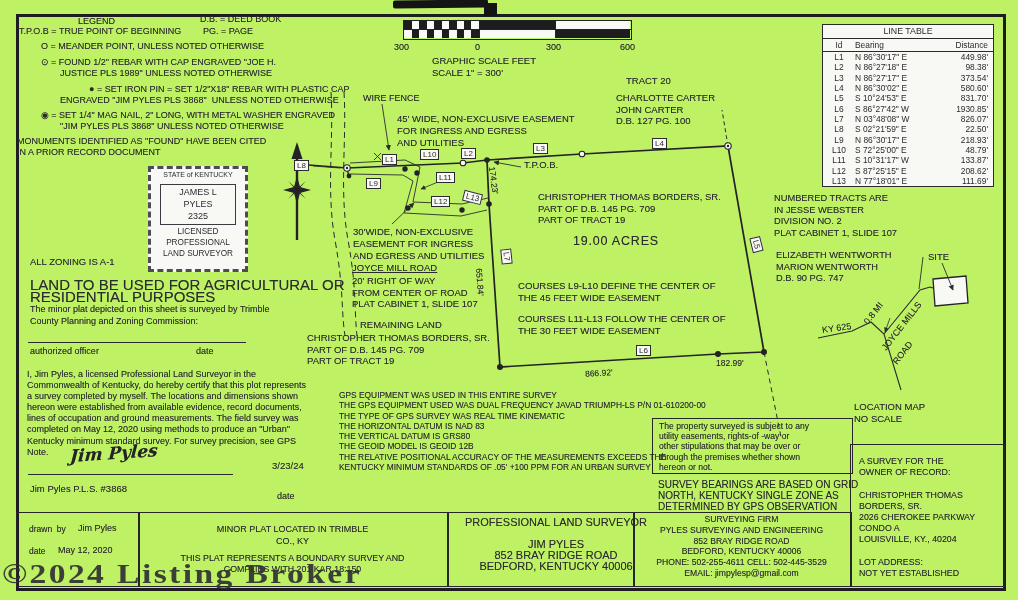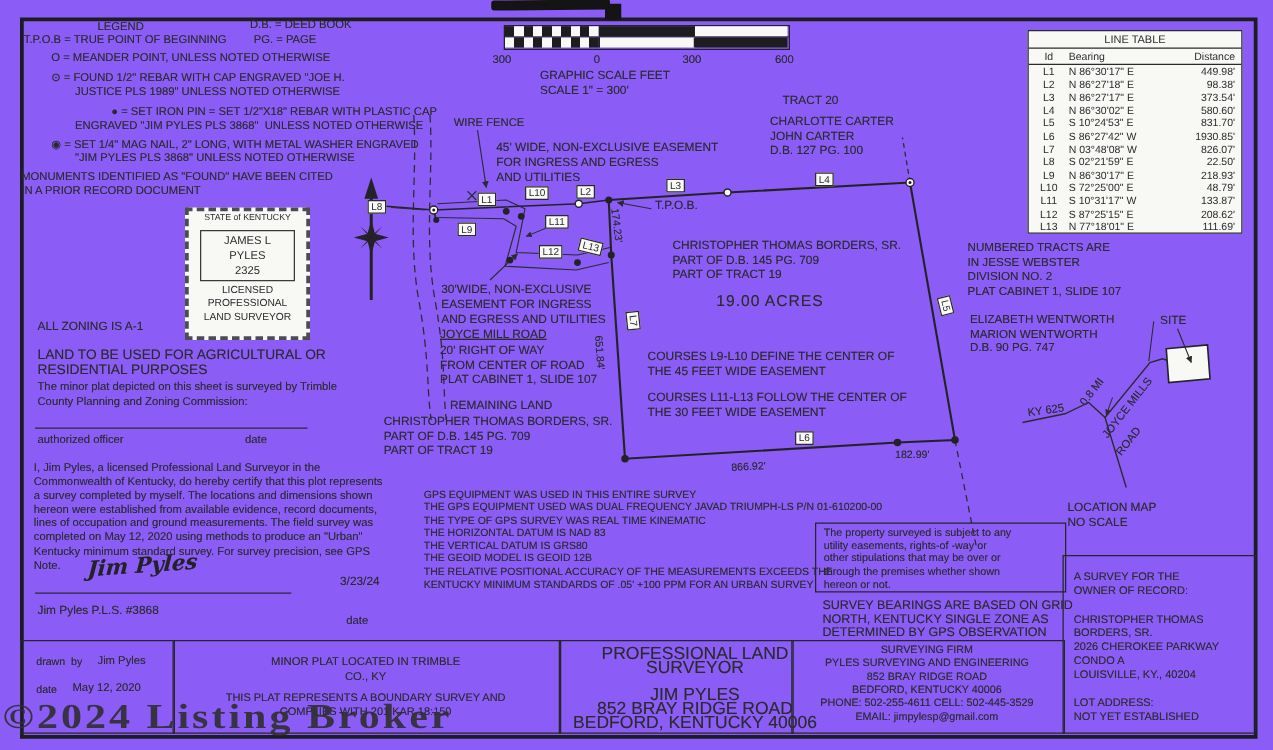--- a/index.html
+++ b/index.html
@@ -1,17 +1,17 @@
 <!DOCTYPE html>
 <html><head>
 <meta charset="utf-8">
 <style>
   html,body{margin:0;padding:0;}
   body{width:1018px;height:600px;overflow:hidden;background:#f3f2ef;font-family:"Liberation Sans",sans-serif;}
-  #sheet{position:absolute;inset:0;background:#8b5cf6;color:#2b2b2f;}
+  #sheet{position:absolute;inset:0;background:#bef264;color:#2b2b2f;}
   #border{position:absolute;left:16px;top:14px;width:984px;height:571px;border:3px solid #1d1d21;}
   .t{position:absolute;white-space:pre;font-size:9px;line-height:10.5px;color:#2b2b2f;text-shadow:0 0 .4px rgba(43,43,47,.45);}
   .lines{white-space:pre-line;}
   .c{text-align:center;}
   .llab{position:absolute;border:1px solid #2b2b2f;font-size:8px;line-height:9px;padding:0 2px;background:#f8f8f5;color:#2b2b2f;z-index:4;}
   .box{position:absolute;border:1.2px solid #26262a;}
   svg{position:absolute;left:0;top:0;z-index:2;}
   .txt{z-index:3;}
   #ltable{position:absolute;left:822px;top:24px;width:170px;border:1.2px solid #2a2a2e;background:#f8f8f5;z-index:3;}
   #ltable .ltitle{text-align:center;font-size:8.8px;line-height:13px;border-bottom:1px solid #2a2a2e;}
@@ -231,21 +231,21 @@
     <div class="state">STATE of KENTUCKY</div>
     <div class="inner lines">JAMES L
 PYLES
 2325</div>
     <div class="lic lines">LICENSED
 PROFESSIONAL
 LAND SURVEYOR</div>
   </div>
 
   <div class="t txt" style="left:30px;top:257px;font-size:9.5px;">ALL ZONING IS A-1</div>
-  <div class="t txt lines" style="left:30px;top:279px;font-size:11px;line-height:11.5px;">LAND TO BE USED FOR AGRICULTURAL OR
+  <div class="t txt lines" style="left:30px;top:279px;font-size:15px;line-height:11.5px;">LAND TO BE USED FOR AGRICULTURAL OR
 RESIDENTIAL PURPOSES</div>
   <div class="t txt lines" style="left:30px;top:304px;line-height:11.5px;">The minor plat depicted on this sheet is surveyed by Trimble
 County Planning and Zoning Commission:</div>
   <div style="position:absolute;left:28px;top:342px;width:218px;border-top:1.2px solid #2b2b2f;z-index:3;"></div>
   <div class="t txt" style="left:30px;top:346px;">authorized officer</div>
   <div class="t txt" style="left:196px;top:346px;">date</div>
 
   <div class="t txt lines" style="left:27px;top:369px;line-height:11.1px;">I, Jim Pyles, a licensed Professional Land Surveyor in the
 Commonwealth of Kentucky, do hereby certify that this plot represents
 a survey completed by myself.  The locations and dimensions shown
@@ -351,21 +351,21 @@
   <div class="t txt" style="left:29px;top:524px;font-size:8.5px;">drawn  by</div>
   <div class="t txt" style="left:78px;top:523px;">Jim Pyles</div>
   <div class="t txt" style="left:29px;top:546px;font-size:8.5px;">date</div>
   <div class="t txt" style="left:58px;top:545px;">May 12, 2020</div>
 
   <div class="t txt lines c" style="left:138px;top:524px;width:309px;line-height:11.5px;">MINOR PLAT LOCATED IN  TRIMBLE
 CO., KY</div>
   <div class="t txt lines c" style="left:138px;top:553px;width:309px;font-size:8.8px;line-height:11px;">THIS PLAT REPRESENTS A BOUNDARY SURVEY AND
 COMPLIES WITH 201 KAR 18:150</div>
 
-  <div class="t txt lines c" style="left:447px;top:517px;width:218px;font-size:14px;line-height:11px;">PROFESSIONAL LAND SURVEYOR
+  <div class="t txt lines c" style="left:447px;top:517px;width:218px;font-size:11px;line-height:11px;">PROFESSIONAL LAND SURVEYOR
 
 JIM PYLES
 852 BRAY RIDGE ROAD
 BEDFORD, KENTUCKY 40006</div>
   <div class="t txt lines c" style="left:633px;top:514px;width:217px;font-size:8.6px;line-height:10.8px;">SURVEYING FIRM
 PYLES SURVEYING AND ENGINEERING
 852 BRAY RIDGE ROAD
 BEDFORD, KENTUCKY 40006
 PHONE: 502-255-4611   CELL: 502-445-3529
 EMAIL: jimpylesp@gmail.com</div>

